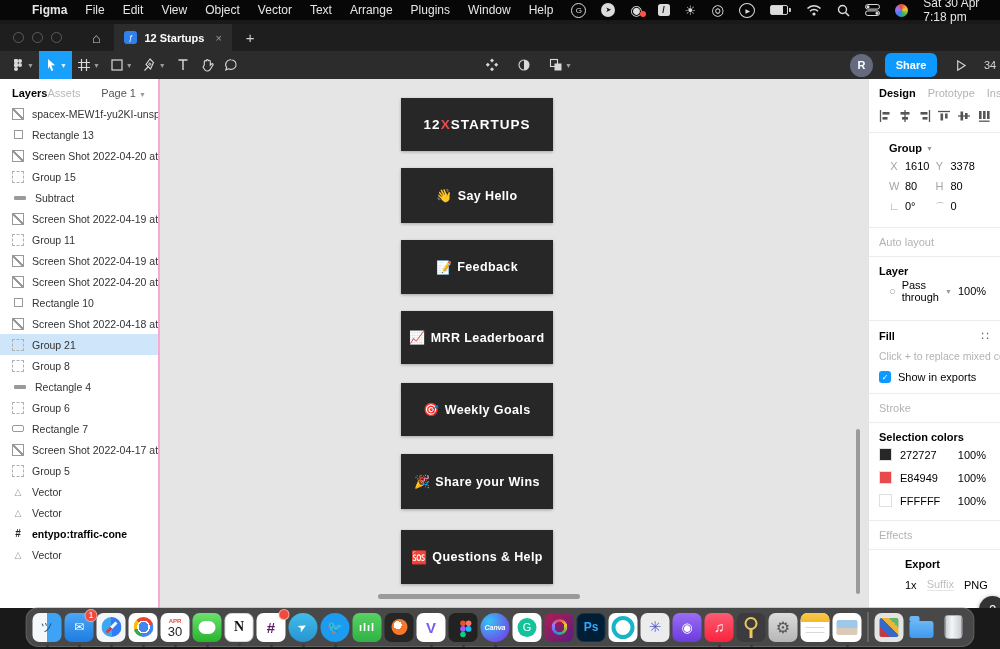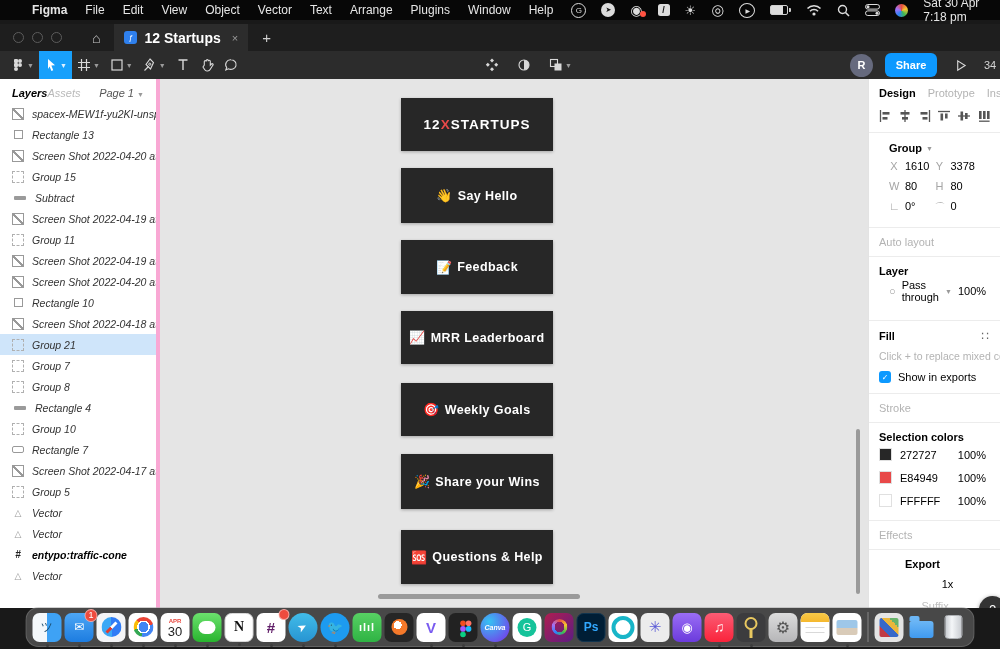--- a/index.html
+++ b/index.html
@@ -36,21 +36,21 @@
 
   
   #window { position:absolute; top:24px; left:0; width:1000px; height:584px; background:#2c2c2c; }
   #tabbar { height:27px; background:#1e1e1e; display:flex; align-items:center; }
   .tl { width:11px; height:11px; border-radius:50%; border:1.5px solid #5c5c5c; margin-right:8px; }
   .tl:first-child { margin-left:13px; }
   .home-icon { color:#c9c9c9; font-size:14px; margin:0 14px 0 22px; }
   #filetab { height:27px; background:#2c2c2c; display:flex; align-items:center; padding:0 10px; gap:7px; }
   #filetab .ficon { width:13px; height:13px; border-radius:3px; background:#2f80ed; color:#fff; font-size:8px;
     display:flex; align-items:center; justify-content:center; }
-  #filetab .tname { color:#fff; font-size:14px; font-weight:600;text-align:center; }
+  #filetab .tname { color:#fff; font-size:11px; font-weight:600;text-align:center; }
   #filetab .tclose { color:#9a9a9a; font-size:11px; margin-left:4px; }
   .newtab { color:#d0d0d0; font-size:15px; margin-left:14px; }
 
   #toolbar { height:28px; background:#2c2c2c; display:flex; align-items:center; position:relative; }
   .tool { display:flex; align-items:center; justify-content:center; height:28px; padding:0 5px; gap:2px; }
   .tool.active { background:#18a0fb; }
   .tool .chev { color:#9a9a9a; font-size:7px; }
   .tool.active .chev { color:#dff0ff; }
   #toolbar .left { display:flex; padding-left:6px; }
   #toolbar .center { position:absolute; left:480px; display:flex; gap:8px; }
@@ -58,21 +58,21 @@
   .avatar { width:23px; height:23px; border-radius:50%; background:#666a7e; color:#fff; font-size:11px; font-weight:bold;
     display:flex; align-items:center; justify-content:center; }
   .share-btn { background:#0d99ff; color:#fff; font-size:11px; font-weight:600; border:none; border-radius:6px;
     width:52px; height:24px; }
   .zoomlvl { color:#d5d5d5; font-size:11px; width:14px; }
 
   
   #main { position:absolute; top:55px; left:0; width:1000px; height:529px; display:flex; }
 
   
-  #layers-panel { width:160px; background:#fff; border-right:4px solid #f9a8d4; overflow:hidden;font-style:italic; }
+  #layers-panel { width:160px; background:#fff; border-right:2px solid #f9a8d4; overflow:hidden; }
   #lp-head { height:21px; display:flex; align-items:center; padding:0 12px 0 12px; margin-top:3px; }
   #lp-head .t1 { font-size:11px; font-weight:600; color:#000; }
   #lp-head .t2 { font-size:11px; color:#b9b9b9; }
   #lp-head .pg { margin-left:auto; font-size:11px; color:#555; }
   #lp-head .pg .chev { font-size:7px; color:#999; }
   .lrow { height:21px; display:flex; align-items:center; padding-left:12px; gap:8px; font-size:10.5px; color:#333; white-space:nowrap; }
   .lrow.sel { background:#cfe5fa; }
   .lrow.bold { font-weight:bold; color:#000; }
   .li { width:12px; height:12px; flex:0 0 12px; display:flex; align-items:center; justify-content:center; }
   .li-image { border:1px solid #999; background:linear-gradient(45deg,transparent 44%,#999 44% 56%,transparent 56%); }
@@ -112,21 +112,21 @@
   .blendrow .pct { margin-left:auto; }
   .fillhead { display:flex; justify-content:space-between; align-items:center; }
   .mixicon { color:#666; font-size:12px; letter-spacing:1px; }
   .hint { color:#b3b3b3; padding:7px 0 2px; font-size:10.5px; white-space:nowrap; }
   .cbrow { display:flex; align-items:center; gap:7px; padding:7px 0 2px; }
   .cbox { width:12px; height:12px; background:#0d99ff; border-radius:3px; color:#fff; font-size:8px;
     display:flex; align-items:center; justify-content:center; }
   .scrow { display:flex; align-items:center; gap:8px; padding:5px 0; }
   .scrow .sw { width:13px; height:13px; border:1px solid #e0e0e0; }
   .scrow .pct { margin-left:auto; padding-right:4px; }
-  .exrow { display:flex; align-items:center; gap:10px; padding:8px 0 2px;flex-direction:column; }
+  .exrow { display:flex; align-items:center; gap:10px; padding:8px 0 2px; }
   .exrow .suffix { color:#c0c0c0; border-bottom:1px solid #e6e6e6; width:52px; }
   .exrow .fmt { display:flex; gap:14px; align-items:center; }
   #help-btn { position:absolute; right:-6px; top:517px; width:27px; height:27px; border-radius:50%;
     background:#333; color:#fff; font-size:12px; display:flex; align-items:center; justify-content:center;
     box-shadow:0 1px 4px rgba(0,0,0,.4); }
 
   
   #dock { position:absolute; bottom:2px; left:50%; transform:translateX(-50%); height:40px;
     background:rgba(130,130,130,.45); border:1px solid rgba(255,255,255,.15); border-radius:13px;
     display:flex; align-items:center; gap:3px; padding:0 6px; }
@@ -405,33 +405,29 @@
           <div class="lrow">
             <span class="li li-image"></span>
             <span>Screen Shot 2022-04-18 at 7.35 1</span>
           </div>
           <div class="lrow sel">
             <span class="li li-group"></span>
             <span>Group 21</span>
           </div>
           <div class="lrow">
             <span class="li li-group"></span>
-            <span>Group 7</span>
-          </div>
-          <div class="lrow">
-            <span class="li li-group"></span>
             <span>Group 8</span>
           </div>
           <div class="lrow">
             <span class="li li-bar"></span>
             <span>Rectangle 4</span>
           </div>
           <div class="lrow">
             <span class="li li-group"></span>
-            <span>Group 10</span>
+            <span>Group 6</span>
           </div>
           <div class="lrow">
             <span class="li li-rect-wide"></span>
             <span>Rectangle 7</span>
           </div>
           <div class="lrow">
             <span class="li li-image"></span>
             <span>Screen Shot 2022-04-17 at 8.58 1</span>
           </div>
           <div class="lrow">

